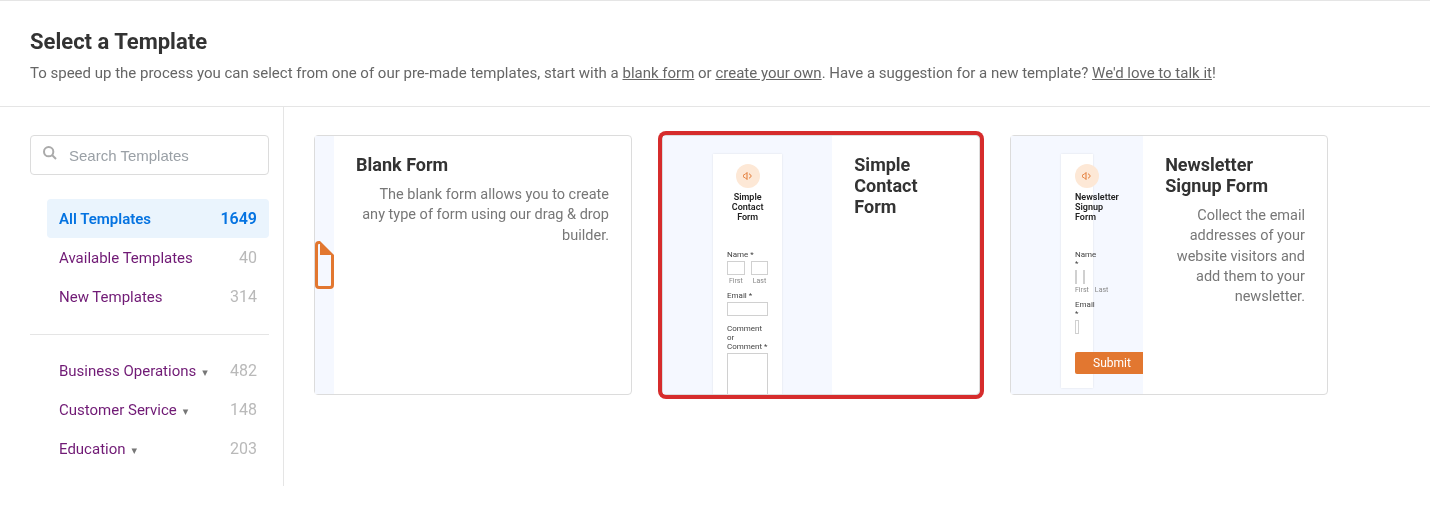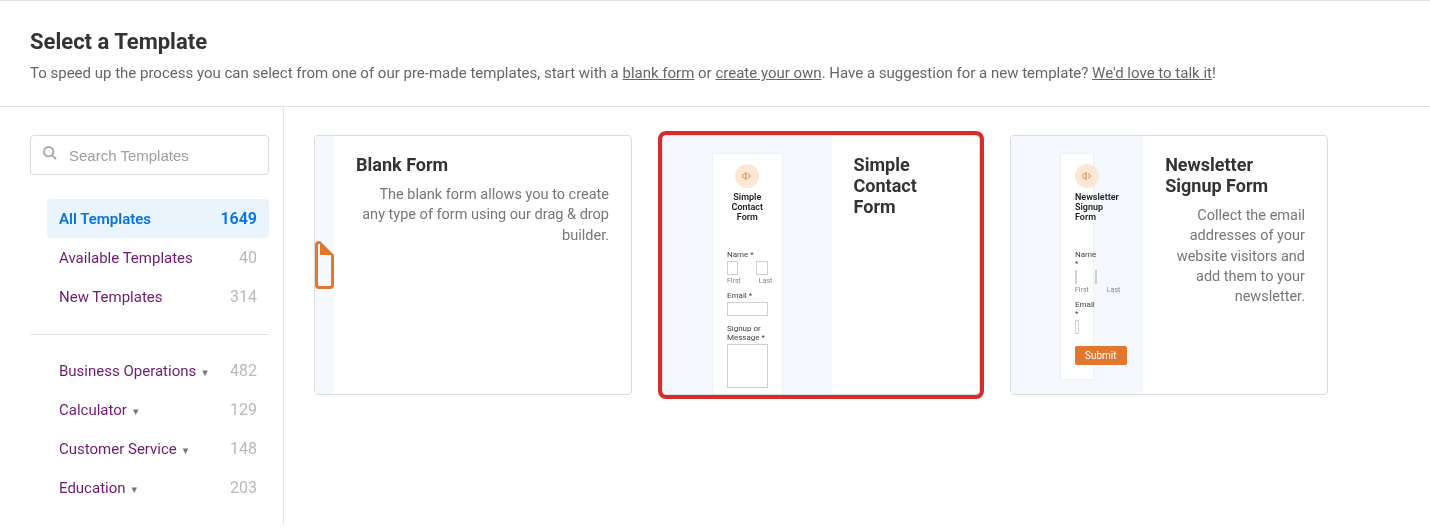--- a/index.html
+++ b/index.html
@@ -185,31 +185,31 @@
   .form-sheet .ficon{
     width:24px;height:24px;
     border-radius:50%;
     background:#fde8d6;
     margin:0 auto 4px auto;
     display:flex;align-items:center;justify-content:center;
     color:var(--orange);
   }
   .form-sheet .ftitle{text-align:center;font-size:9px;font-weight:600;margin-bottom:8px;color:#222;}
   .form-sheet .flabel{font-size:8px;margin-bottom:2px;color:#444;margin-top:28px;}
-  .form-sheet .frow{display:flex;gap:18px;margin-bottom:2px;text-align:center;}
+  .form-sheet .frow{display:flex;gap:6px;margin-bottom:2px;text-align:center;}
   .form-sheet .finput{border:1px solid #d0d0d0;height:14px;flex:1;}
   .form-sheet .ftarea{border:1px solid #d0d0d0;height:44px;width:100%;}
   .form-sheet .fsub{font-size:7px;color:#888;}
   .form-sheet .fbtn{
     display:inline-block;
     background:var(--orange);
     color:#fff;
-    font-size:10px;
-    padding:4px 10px;
-    margin-top:12px;
+    font-size:12px;
+    padding:4px 18px;
+    margin-top:18px;
     border-radius:2px;
   }
 </style>
 </head>
 <body>
 
 <div class="header">
   <h1 class="title">Select a Template</h1>
   <p class="subtitle">
     <span>To speed up the process you can select from one of our pre-made templates, start with a </span><a class="ulink">blank form</a><span> or </span><a class="ulink">create your own</a><span>. Have a suggestion for a new template? </span><a class="ulink">We'd love to talk it</a><span>!</span>
@@ -242,24 +242,20 @@
           <span class="cnt">314</span>
         </li>
       </ul>
     <div class="divider"></div>
     <ul class="cat-list cat2" id="categories">
         <li class="cat-item">
           <span><span class="lbl">Business Operations</span><span class="chev">▾</span></span>
           <span class="cnt">482</span>
         </li>
         <li class="cat-item">
-          <span><span class="lbl">Calculator</span><span class="chev">▾</span></span>
-          <span class="cnt">129</span>
-        </li>
-        <li class="cat-item">
           <span><span class="lbl">Customer Service</span><span class="chev">▾</span></span>
           <span class="cnt">148</span>
         </li>
         <li class="cat-item">
           <span><span class="lbl">Education</span><span class="chev">▾</span></span>
           <span class="cnt">203</span>
         </li>
       </ul>
   </aside>
 
@@ -288,21 +284,21 @@
         <div class="frow">
                 <div class="finput"></div>
                 <div class="finput"></div>
               </div>
         <div class="frow">
                 <div class="fsub" style="flex:1">First</div>
                 <div class="fsub" style="flex:1">Last</div>
               </div>
         <div class="flabel" style="margin-top:6px">Email *</div>
         <div class="finput" style="width:100%"></div>
-        <div class="flabel" style="margin-top:8px">Signup or Message *</div>
+        <div class="flabel" style="margin-top:8px">Comment or Comment *</div>
         <div class="ftarea"></div>
         <div class="fbtn">Submit</div>
       </div>
     </div>
     <div class="card-body">
       <h3 class="card-title">Simple Contact Form</h3>
     </div>
         </div>
         <div class="card">
           <div class="preview">

